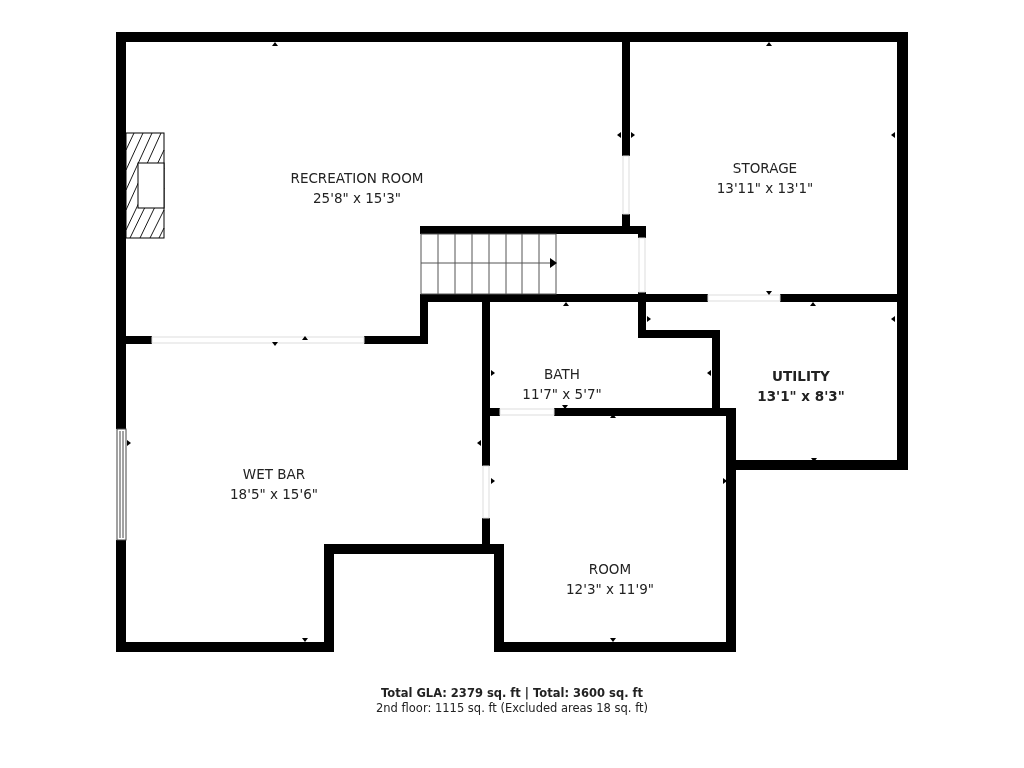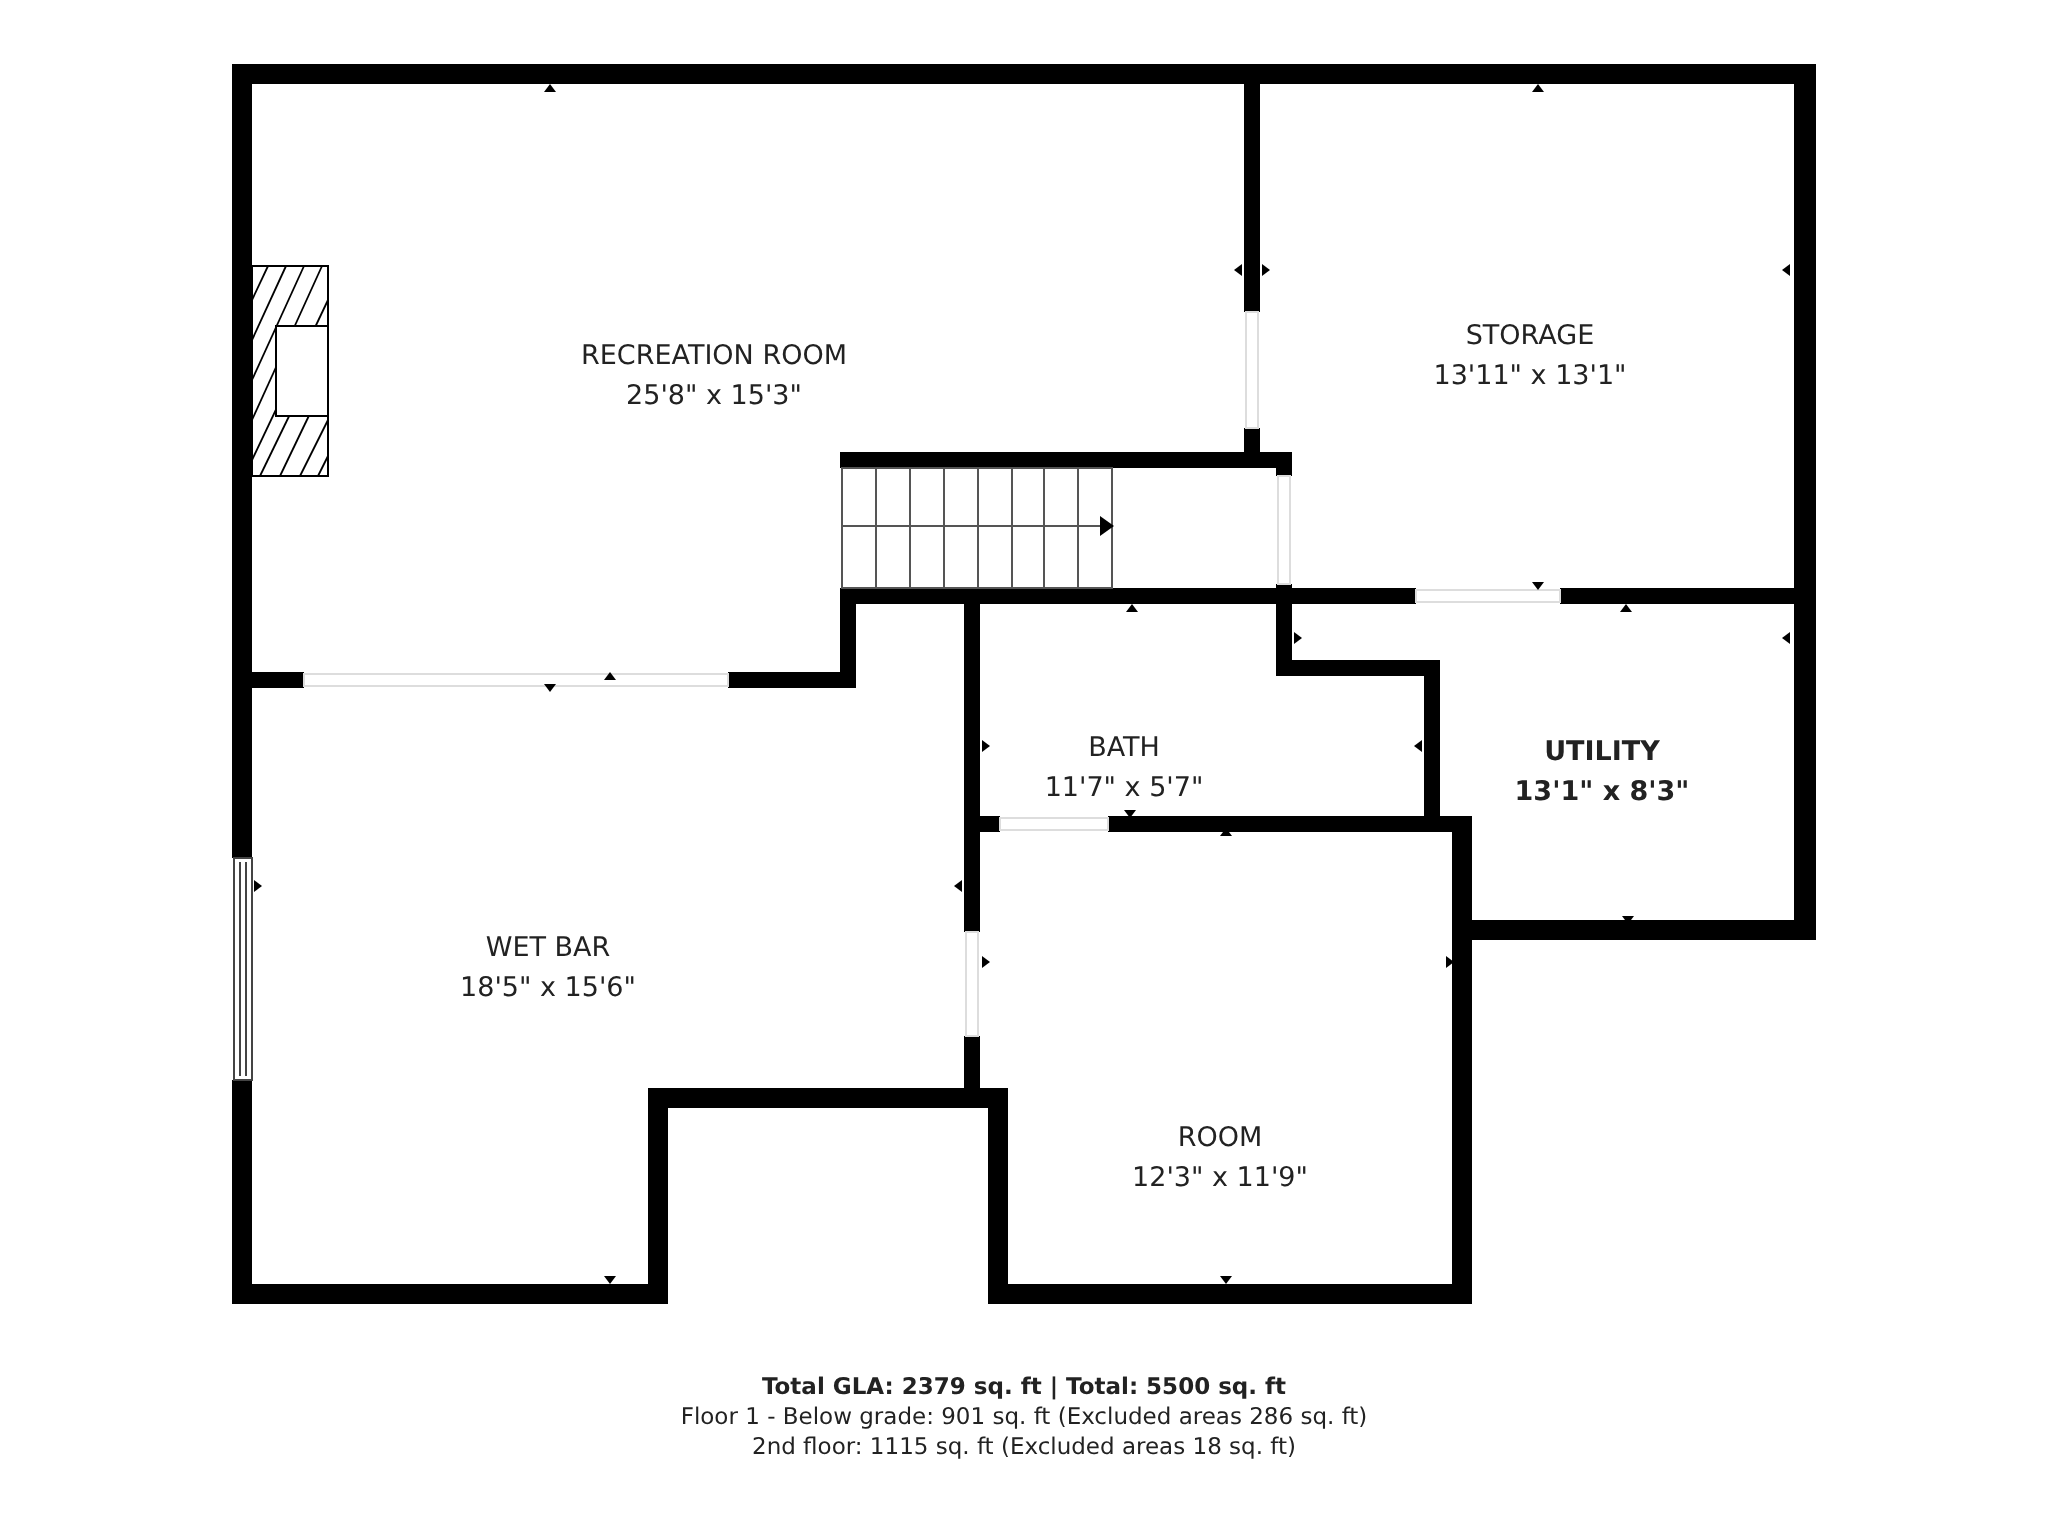--- a/index.html
+++ b/index.html
@@ -152,16 +152,15 @@
 <div class="room-label" style="left:274px;top:464px;">
   <div>WET BAR</div>
   <div>18'5" x 15'6"</div>
 </div>
 <div class="room-label" style="left:610px;top:519px;margin-top:40px;">
   <div>ROOM</div>
   <div>12'3" x 11'9"</div>
 </div>
 
 <div class="footer">
-  <div class="bold">Total GLA: 2379 sq. ft | Total: 5500 sq. ft</div>
-  <div>Floor 1 - Below grade: 901 sq. ft (Excluded areas 286 sq. ft)</div>
+  <div class="bold">Total GLA: 2379 sq. ft | Total: 3600 sq. ft</div>
   <div>2nd floor: 1115 sq. ft (Excluded areas 18 sq. ft)</div>
 </div>
 
 </body></html>

